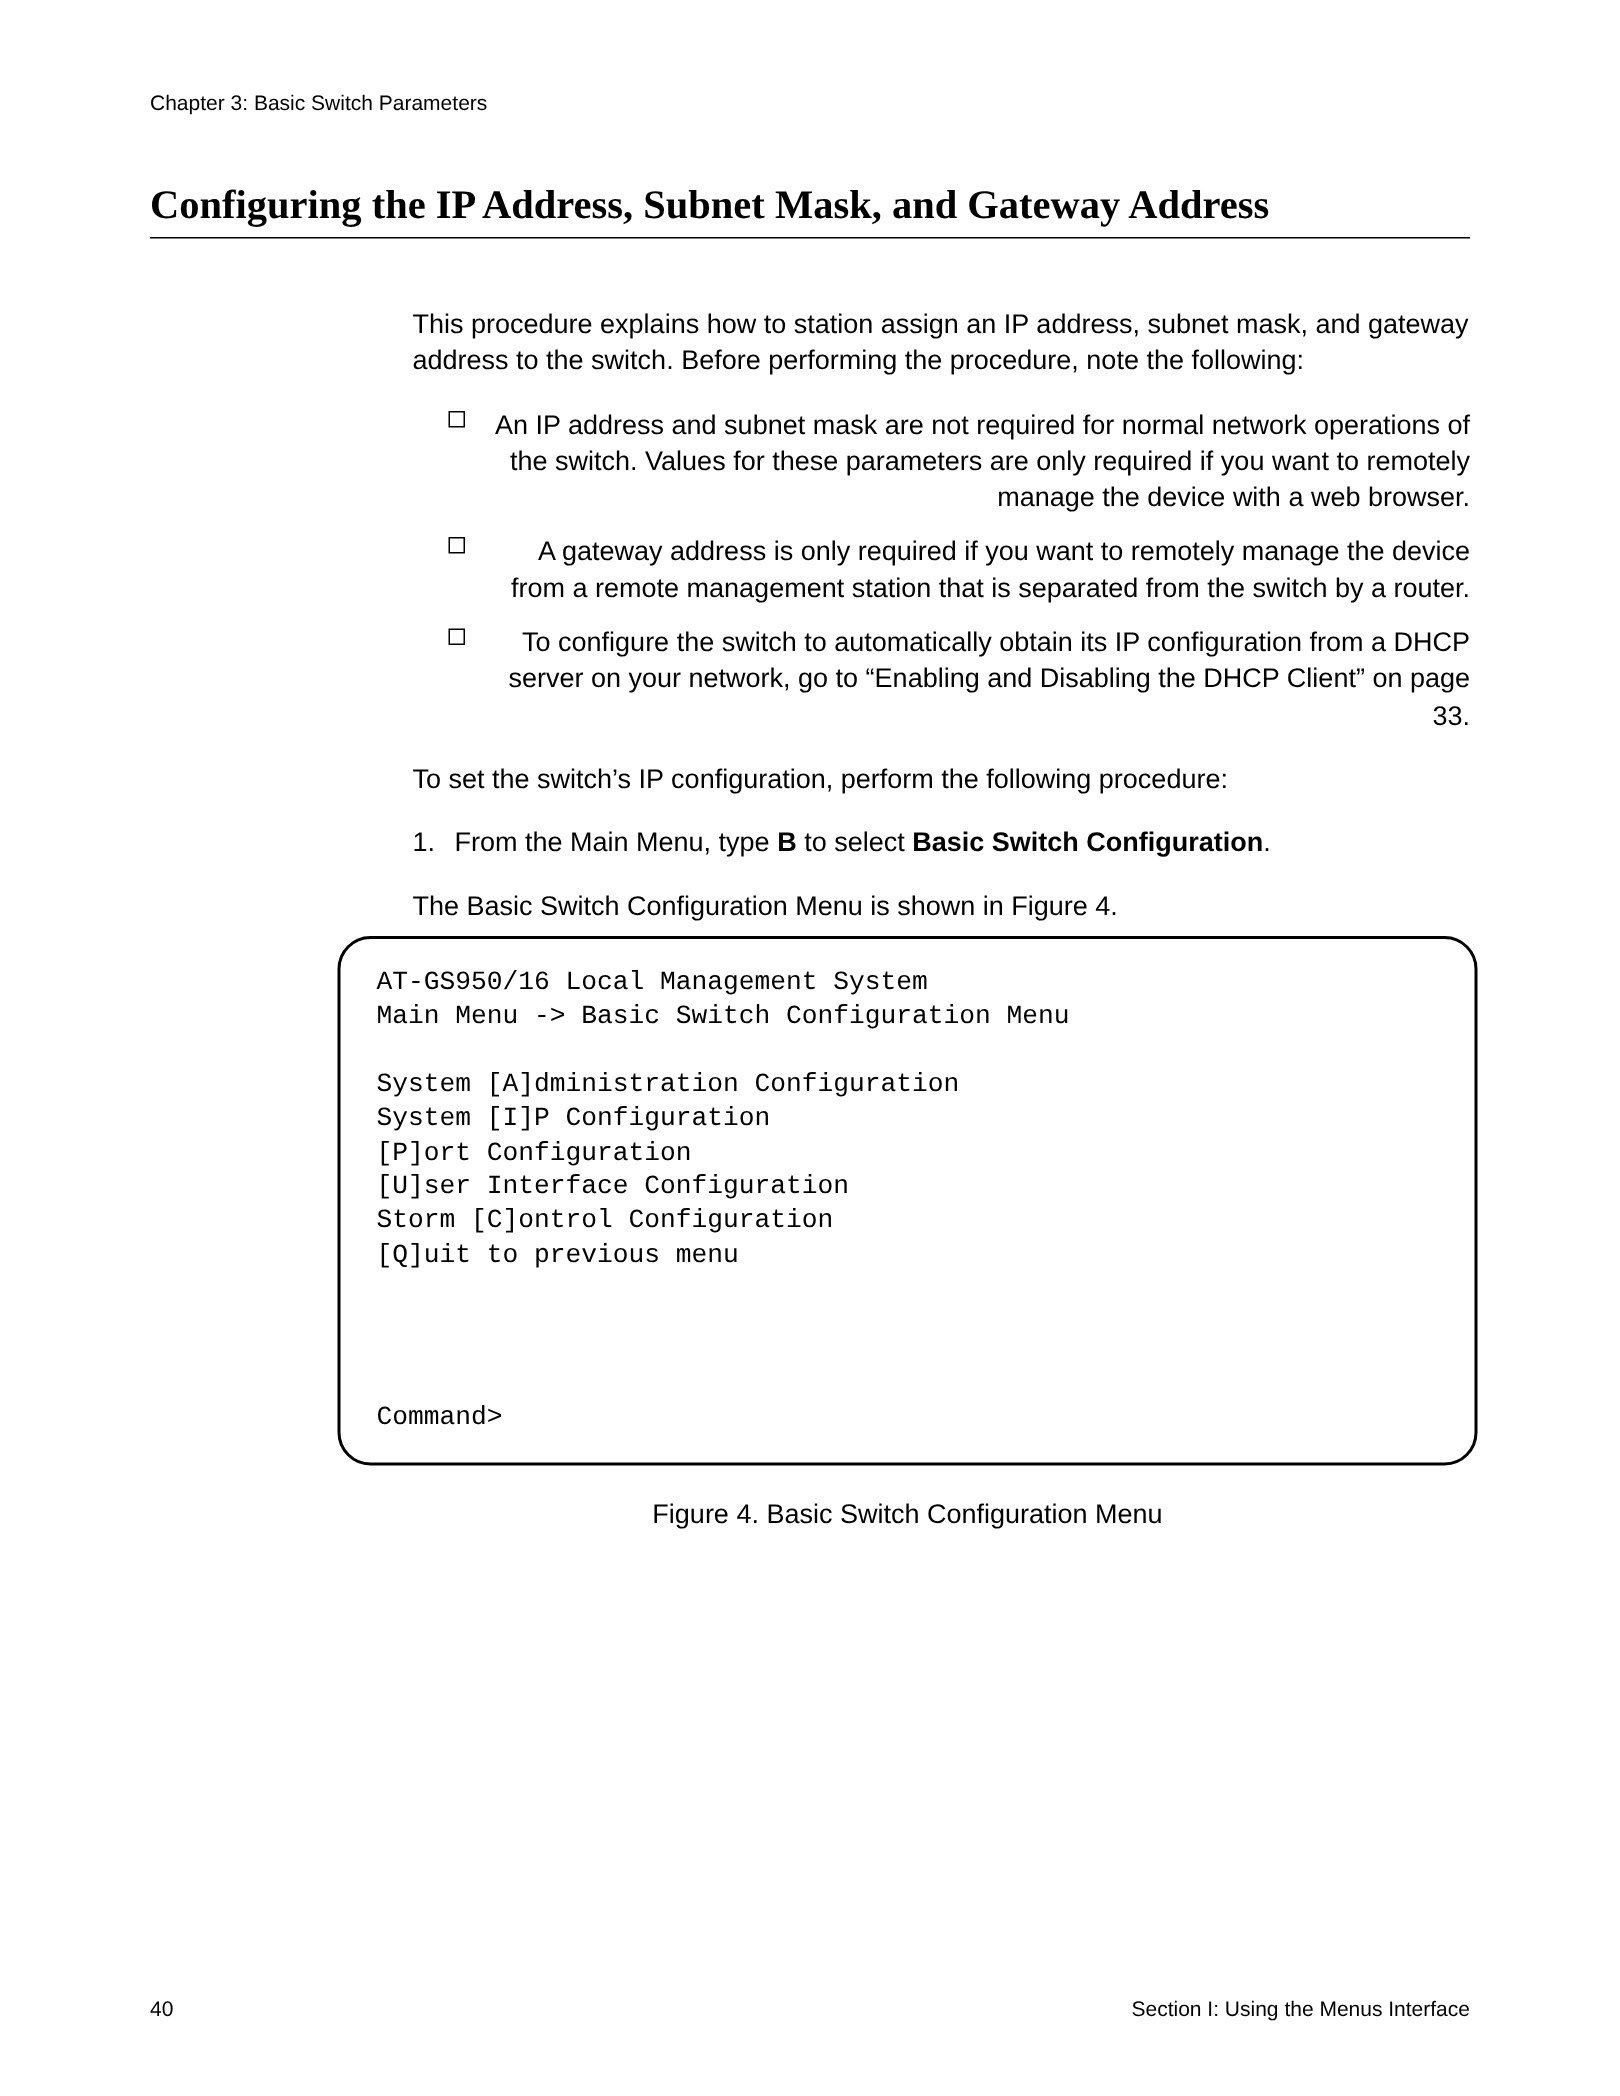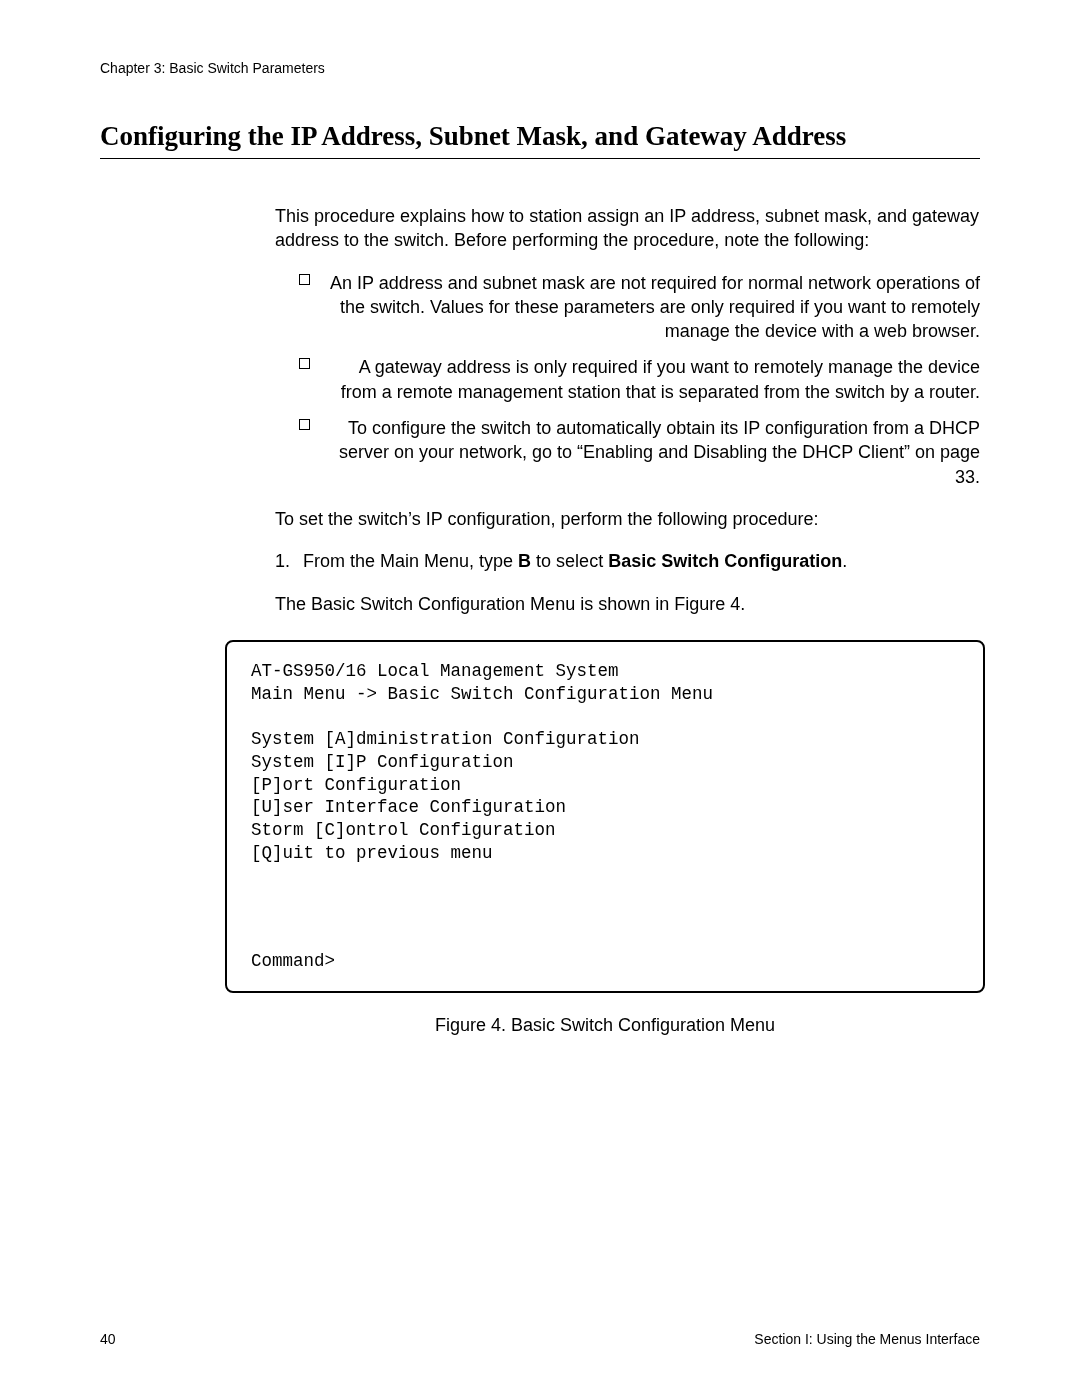--- a/index.html
+++ b/index.html
@@ -70,28 +70,28 @@
     }
     .num-marker {
       position: absolute;
       left: 0;
       top: 0;
     }
     .bold-inline {
       font-weight: bold;
     }
     .figure-para {
-      margin-bottom: 24px;
+      margin-bottom: 8px;
     }
     .terminal-box {
       margin-left: 125px;
       width: 760px;
       height: 353px;
       border: 2px solid #000;
-      border-radius: 8px;
+      border-radius: 22px;
       padding: 18px 24px;
       font-family: 'Courier New', Courier, monospace;
       font-size: 17.5px;
       line-height: 1.3;
       white-space: pre;
       position: relative;
       margin-bottom: 22px;
     }
     .terminal-command {
       position: absolute;

